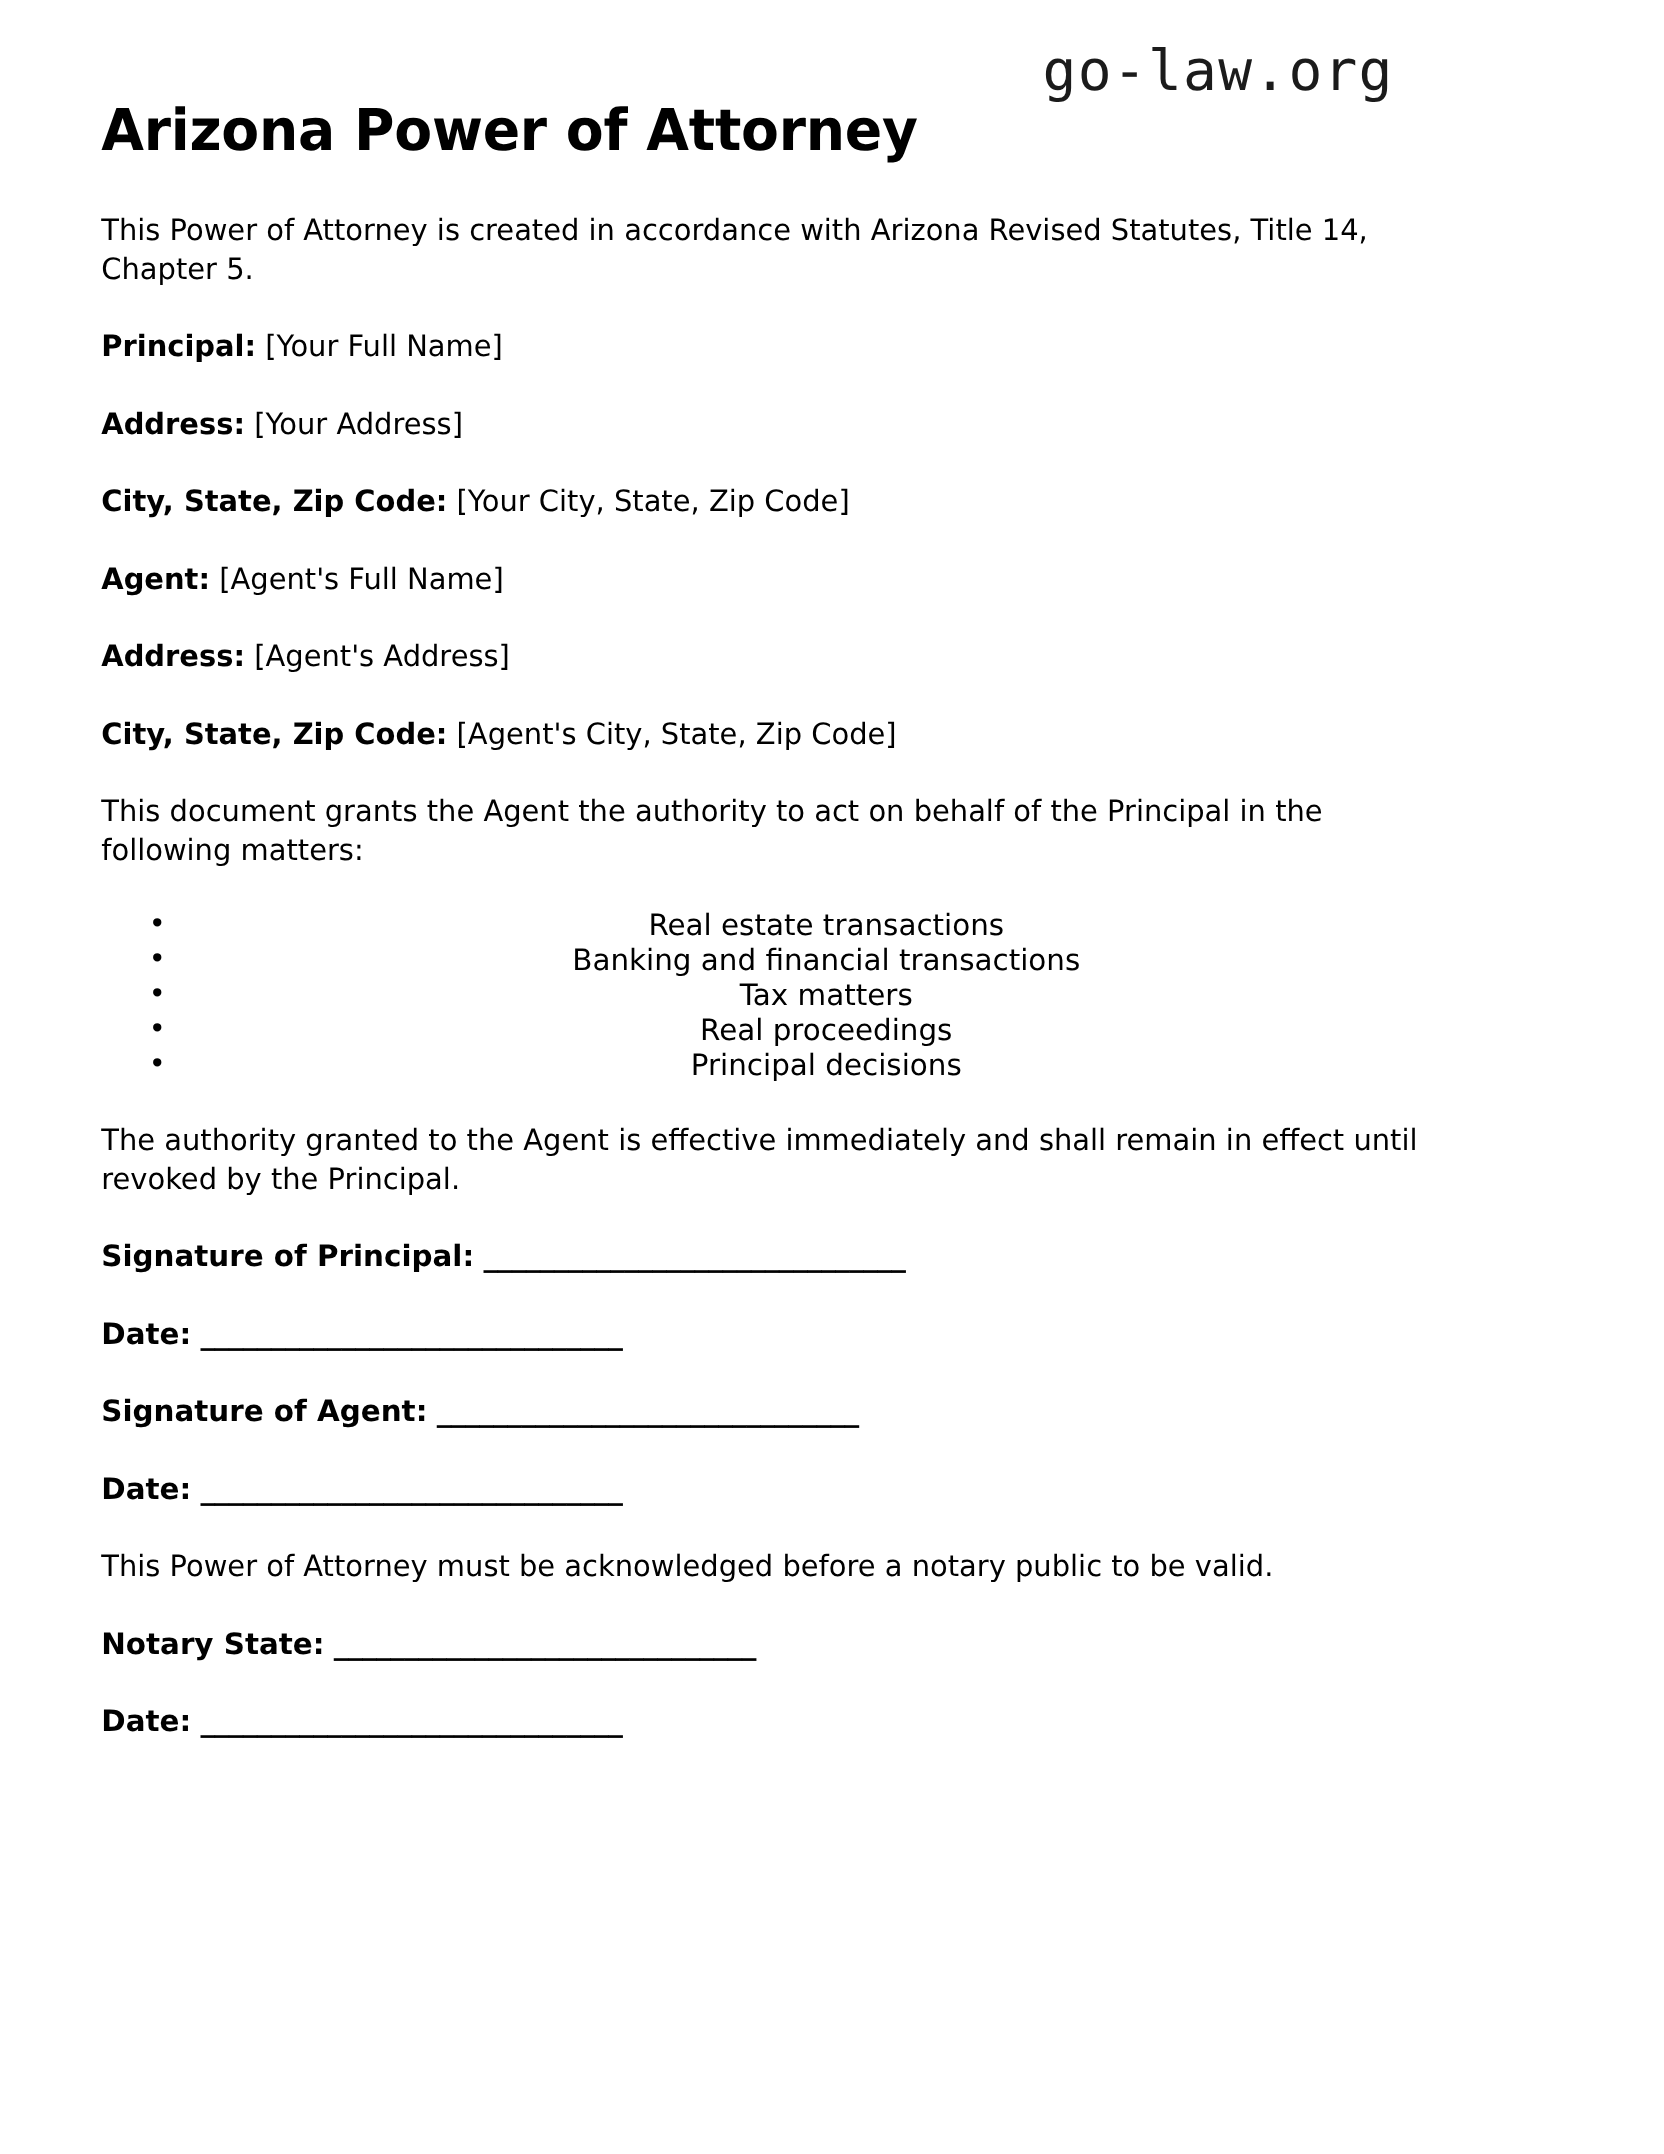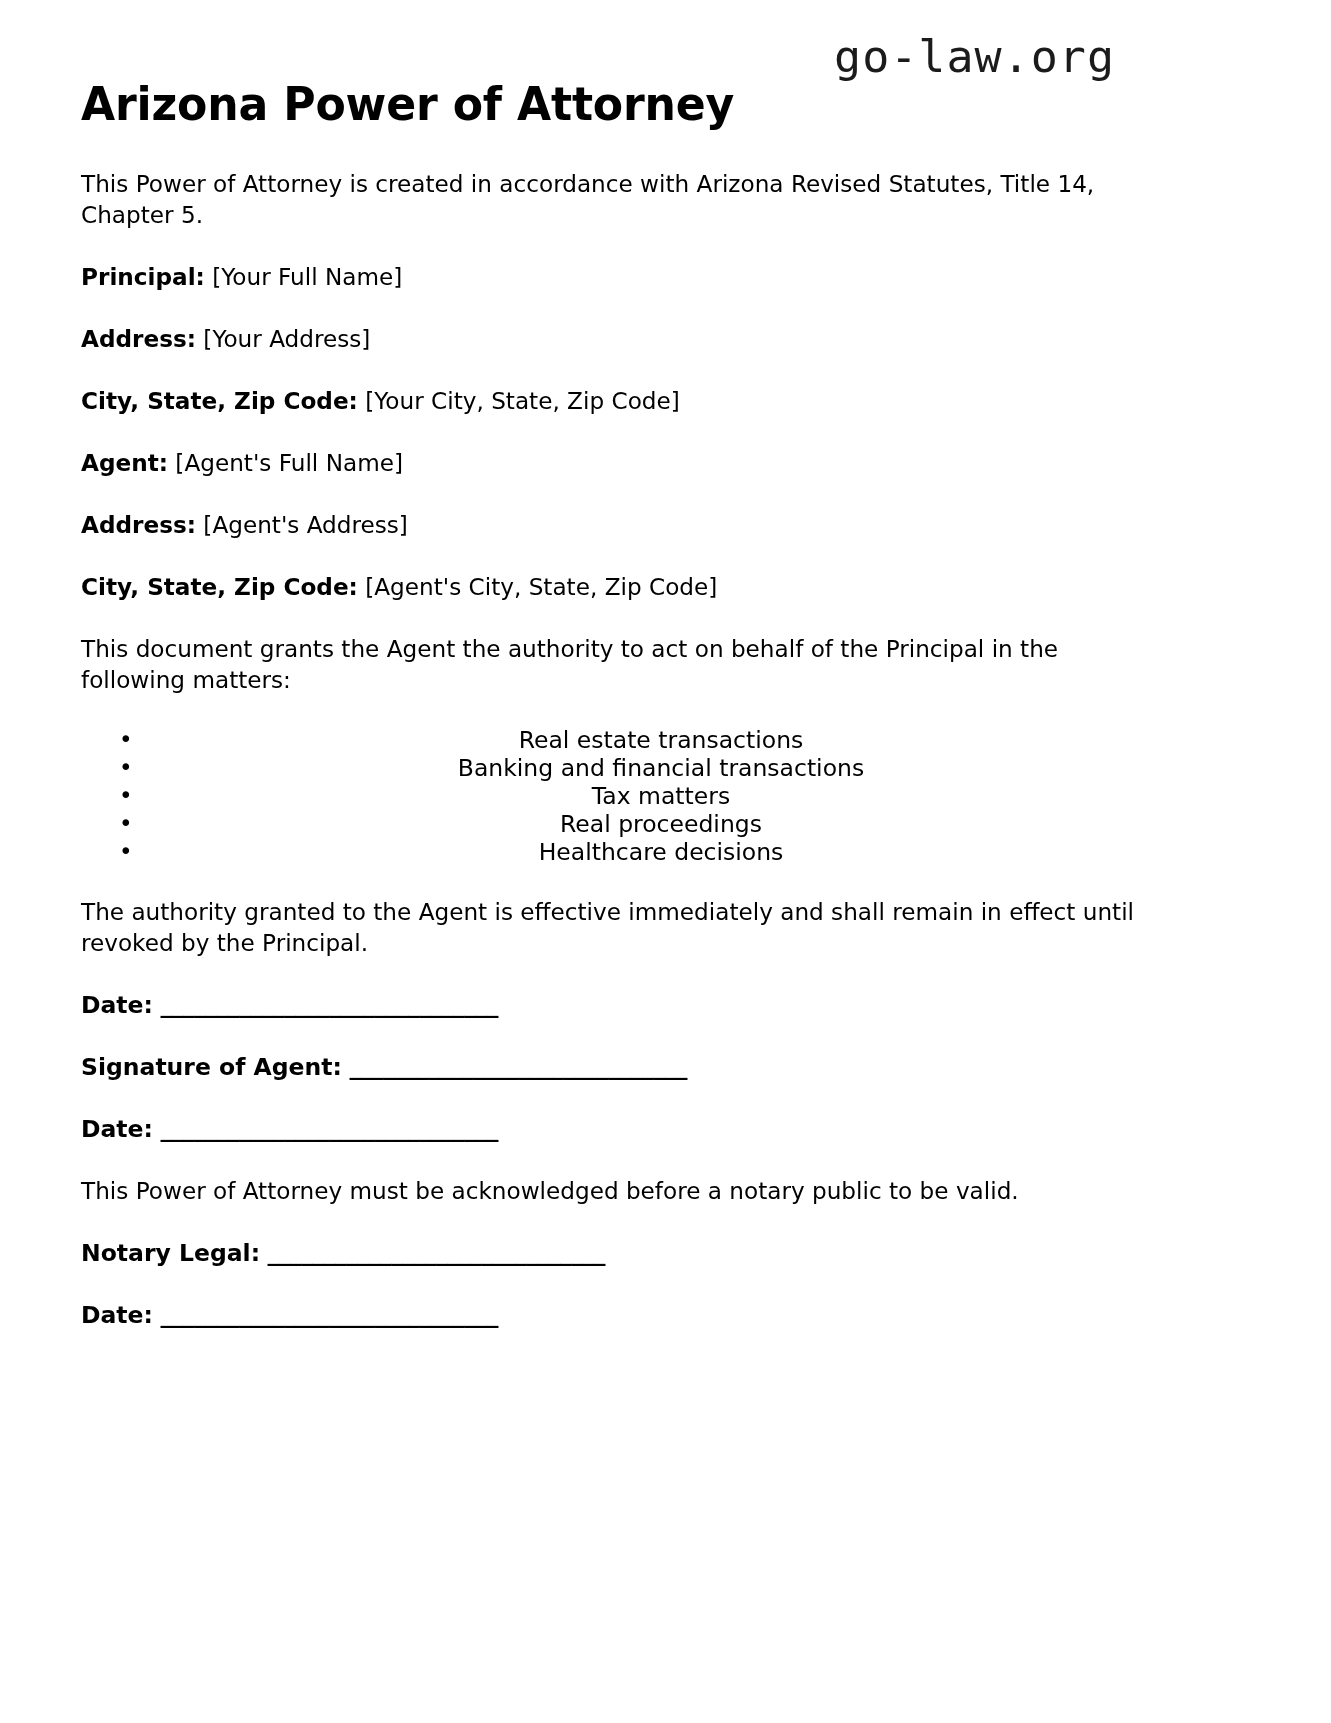--- a/index.html
+++ b/index.html
@@ -130,45 +130,49 @@
       <span>[Agent's City, State, Zip Code]</span>
     </p>
 
     <p class="para">This document grants the Agent the authority to act on behalf of the Principal in the following matters:</p>
 
     <ul class="matters">
       <li>Real estate transactions</li>
       <li>Banking and financial transactions</li>
       <li>Tax matters</li>
       <li>Real proceedings</li>
-      <li>Healthcare decisions</li>
+      <li>Principal decisions</li>
     </ul>
 
     <p class="para">The authority granted to the Agent is effective immediately and shall remain in effect until revoked by the Principal.</p>
 
+    <p class="sigline">
+      <span class="lbl">Signature of Principal:</span>
+      <span class="lbl rule">______________________________</span>
+    </p>
 
     <p class="sigline">
       <span class="lbl">Date:</span>
       <span class="lbl rule">______________________________</span>
     </p>
 
     <p class="sigline">
       <span class="lbl">Signature of Agent:</span>
       <span class="lbl rule">______________________________</span>
     </p>
 
     <p class="sigline">
       <span class="lbl">Date:</span>
       <span class="lbl rule">______________________________</span>
     </p>
 
     <p class="para">This Power of Attorney must be acknowledged before a notary public to be valid.</p>
 
     <p class="sigline">
-      <span class="lbl">Notary Legal:</span>
+      <span class="lbl">Notary State:</span>
       <span class="lbl rule">______________________________</span>
     </p>
 
     <p class="sigline">
       <span class="lbl">Date:</span>
       <span class="lbl rule">______________________________</span>
     </p>
 
   </div>
 </div>

